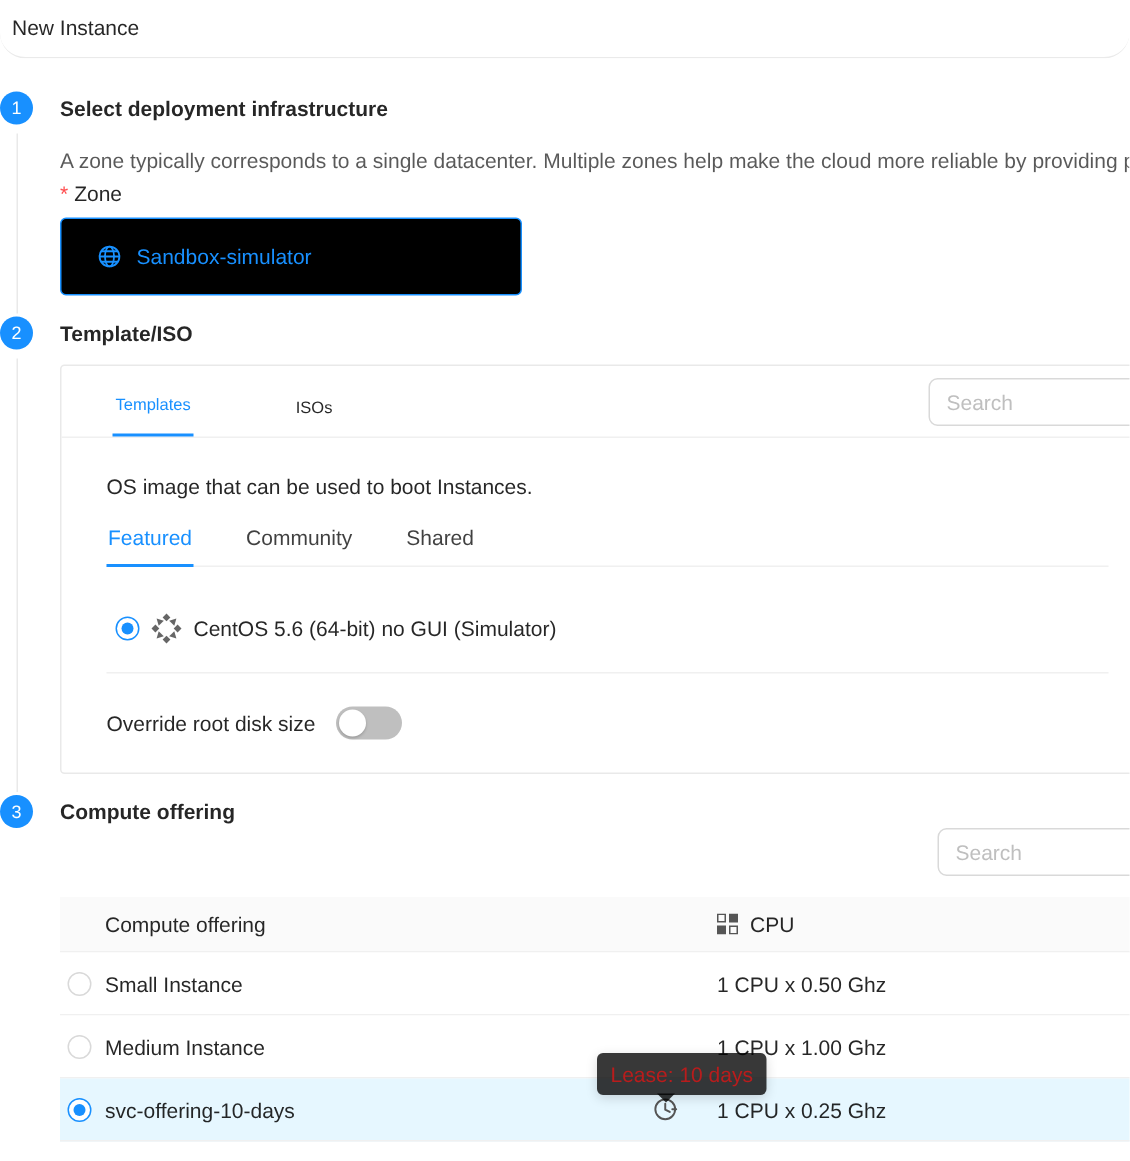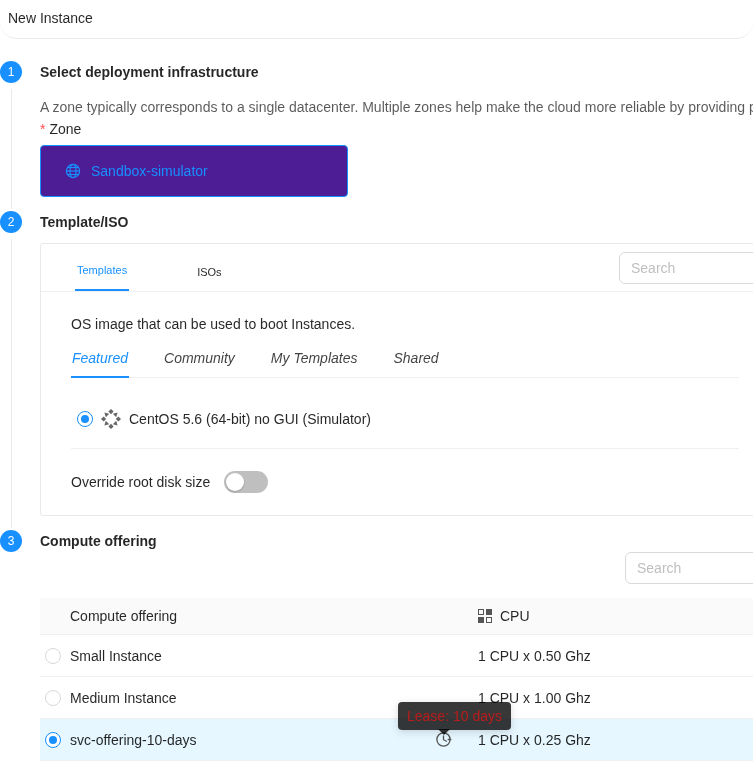--- a/index.html
+++ b/index.html
@@ -22,38 +22,38 @@
   .step-content { flex:1; min-width:0; margin-left:18px; padding-bottom:14px; }
   .step-title { line-height:22px; font-weight:600; }
 
   
   .zone-desc { margin-top:16px; color:rgba(0,0,0,.65); white-space:nowrap; overflow:hidden; }
   .zone-label { margin-top:6px; }
   .req-mark { color:#ff4d4f; margin-right:4px; }
   .zone-card {
     margin-top:8px; width:308px; height:52px; border:1px solid #1890ff; border-radius:4px;
     display:flex; align-items:center; gap:10px; padding-left:24px; color:#1890ff; cursor:pointer;
-    background:#4c1d95;
+    background:#000000;
   }
 
   
   .panel { margin-top:10px; width:730px; border:1px solid #e9e9e9; border-radius:3px; position:relative; background:#fff; }
   .panel-header { height:48px; border-bottom:1px solid #f0f0f0; display:flex; align-items:flex-end; padding-left:34px; }
   .ptab { padding:13px 2px; margin-right:66px; font-size:11px; cursor:pointer; color:rgba(0,0,0,.85); }
   .ptab.active { color:#1890ff; border-bottom:2px solid #1890ff; }
   .search-input {
     height:32px; width:172px; border:1px solid #d9d9d9; border-radius:6px; padding:4px 11px;
     font-family:"Liberation Sans", sans-serif; font-size:14px; color:rgba(0,0,0,.85); outline:none; background:#fff;
   }
   .search-input::placeholder { color:#bfbfbf; }
   .panel-search { position:absolute; left:578px; top:8px; }
   .panel-body { padding:22px 30px; }
   .os-desc { line-height:20px; }
   .filter-tabs { display:flex; gap:34px; margin-top:8px; border-bottom:1px solid #f0f0f0; }
-  .ftab { padding:8px 1px 10px; cursor:pointer; color:rgba(0,0,0,.75);font-style:italic; }
+  .ftab { padding:8px 1px 10px; cursor:pointer; color:rgba(0,0,0,.75); }
   .ftab.active { color:#1890ff; border-bottom:2px solid #1890ff; margin-bottom:-1px; }
   .template-row { display:flex; align-items:center; gap:7px; padding:30px 6px 18px; border-bottom:1px solid #f0f0f0; }
   .override-row { margin-top:22px; display:flex; align-items:center; gap:14px; }
 
   
   .radio { width:16px; height:16px; border:1px solid #d9d9d9; border-radius:50%; background:#fff; position:relative; flex:none; display:inline-block; }
   .radio.checked { border-color:#1890ff; }
   .radio.checked::after { content:""; position:absolute; inset:3px; border-radius:50%; background:#1890ff; }
 
   
@@ -129,21 +129,20 @@
         <div class="panel-header">
           <div class="ptab active">Templates</div>
           <div class="ptab">ISOs</div>
         </div>
         <input class="search-input panel-search" placeholder="Search" style="">
         <div class="panel-body">
           <div class="os-desc">OS image that can be used to boot Instances.</div>
           <div class="filter-tabs">
             <div class="ftab active">Featured</div>
             <div class="ftab">Community</div>
-            <div class="ftab">My Templates</div>
             <div class="ftab">Shared</div>
           </div>
           <div class="template-row">
             <span class="radio checked"></span>
             <span>
               <svg width="22" height="22" viewBox="0 0 22 22">
                 <g fill="#666">
                   <path d="M11 1l2.6 2.6L11 6.2 8.4 3.6z"></path>
                   <path d="M11 15.8l2.6 2.6L11 21l-2.6-2.6z"></path>
                   <path d="M1 11l2.6-2.6L6.2 11 3.6 13.6z"></path>

